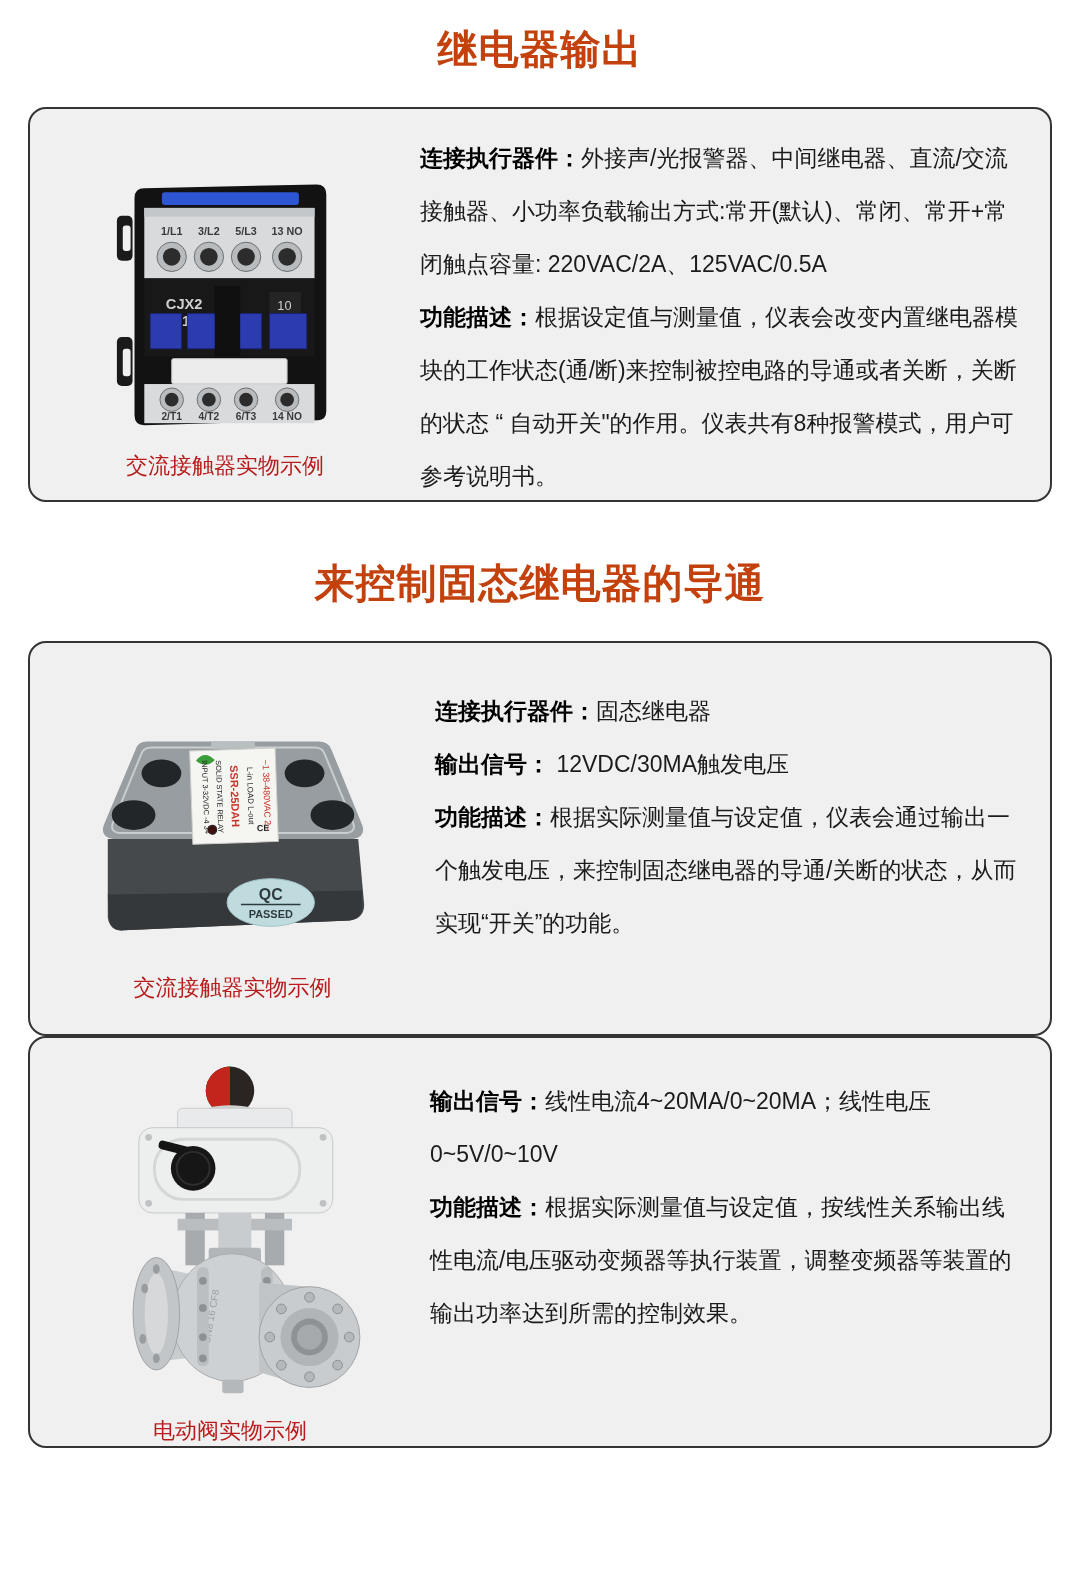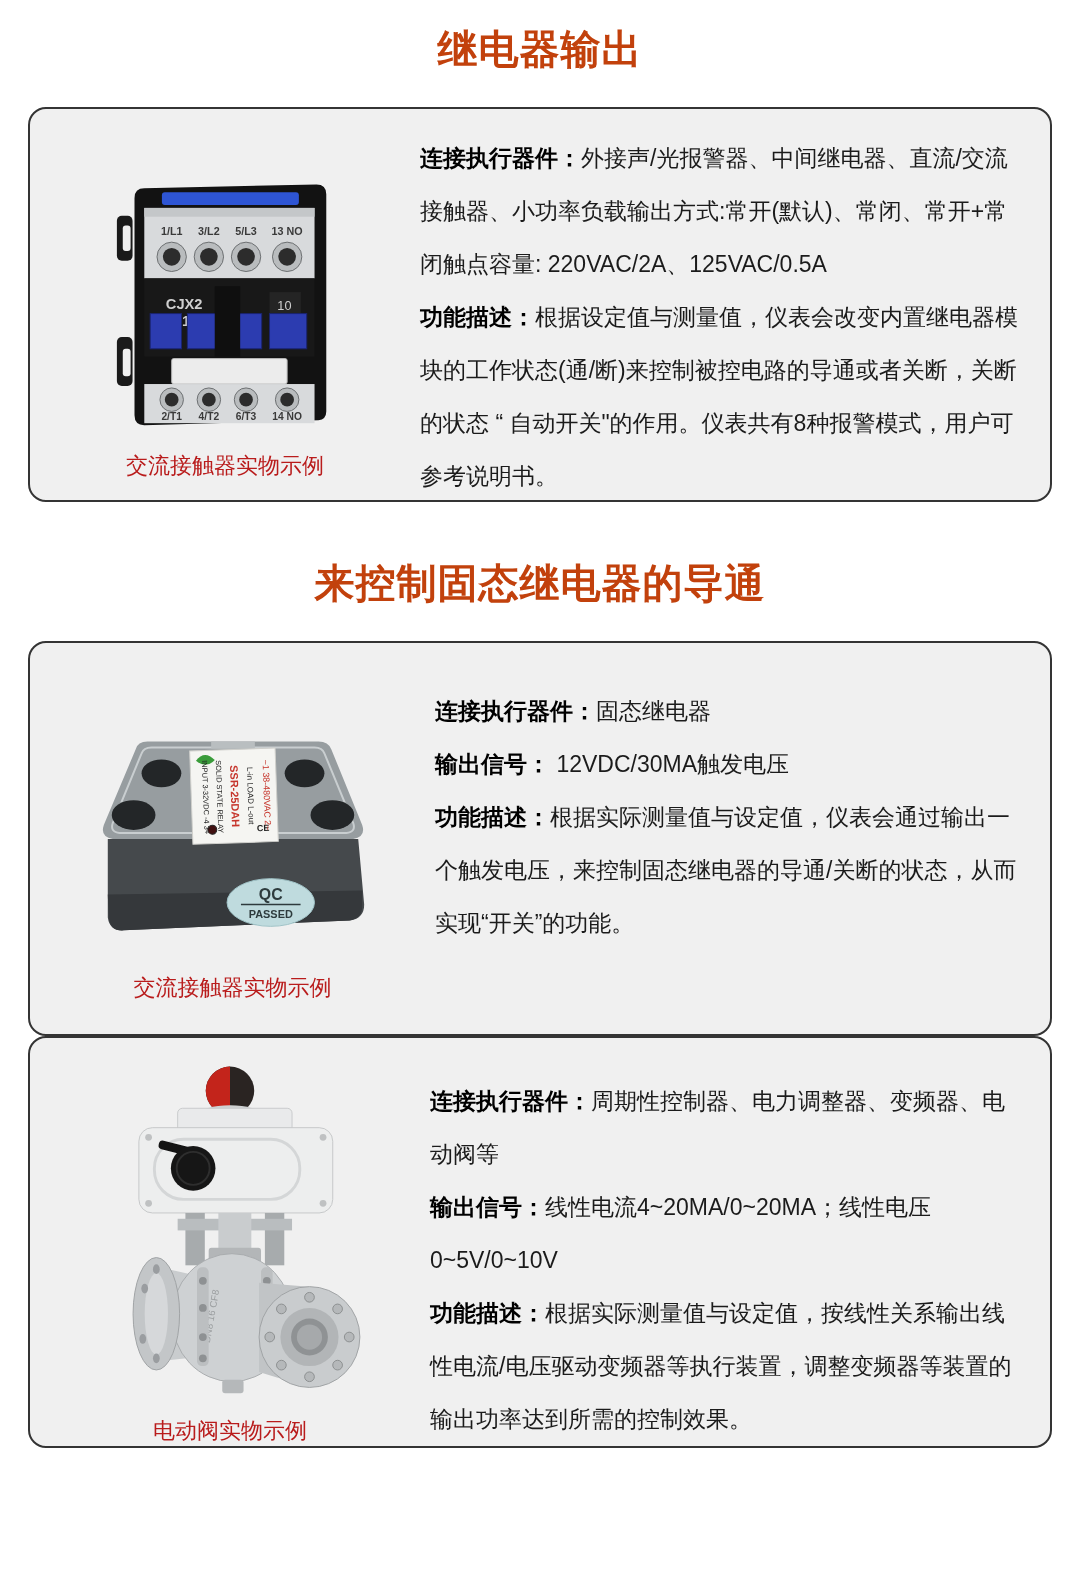--- a/index.html
+++ b/index.html
@@ -258,20 +258,19 @@
             <circle cx="191" cy="292" r="5" fill="#b5b8ba" stroke="#8b8e90"></circle>
             <circle cx="203" cy="263" r="5" fill="#b5b8ba" stroke="#8b8e90"></circle>
             <circle cx="232" cy="251" r="5" fill="#b5b8ba" stroke="#8b8e90"></circle>
             <circle cx="261" cy="263" r="5" fill="#b5b8ba" stroke="#8b8e90"></circle>
           </g>
           <rect x="142" y="336" width="22" height="14" rx="3" fill="#b5b8ba"></rect>
         </svg>
         <div class="caption">电动阀实物示例</div>
       </div>
       <div class="text-col t3">
-        <p><b>连接执行器件：</b><span>周期性控制器、电力调整器、变频器、电动阀等</span></p>
         <p><b>输出信号：</b><span>线性电流4~20MA/0~20MA；线性电压0~5V/0~10V</span></p>
         <p><b>功能描述：</b><span>根据实际测量值与设定值，按线性关系输出线性电流/电压驱动变频器等执行装置，调整变频器等装置的输出功率达到所需的控制效果。</span></p>
       </div>
     </div>
   </div>
 
 </div>
 
 </body></html>

